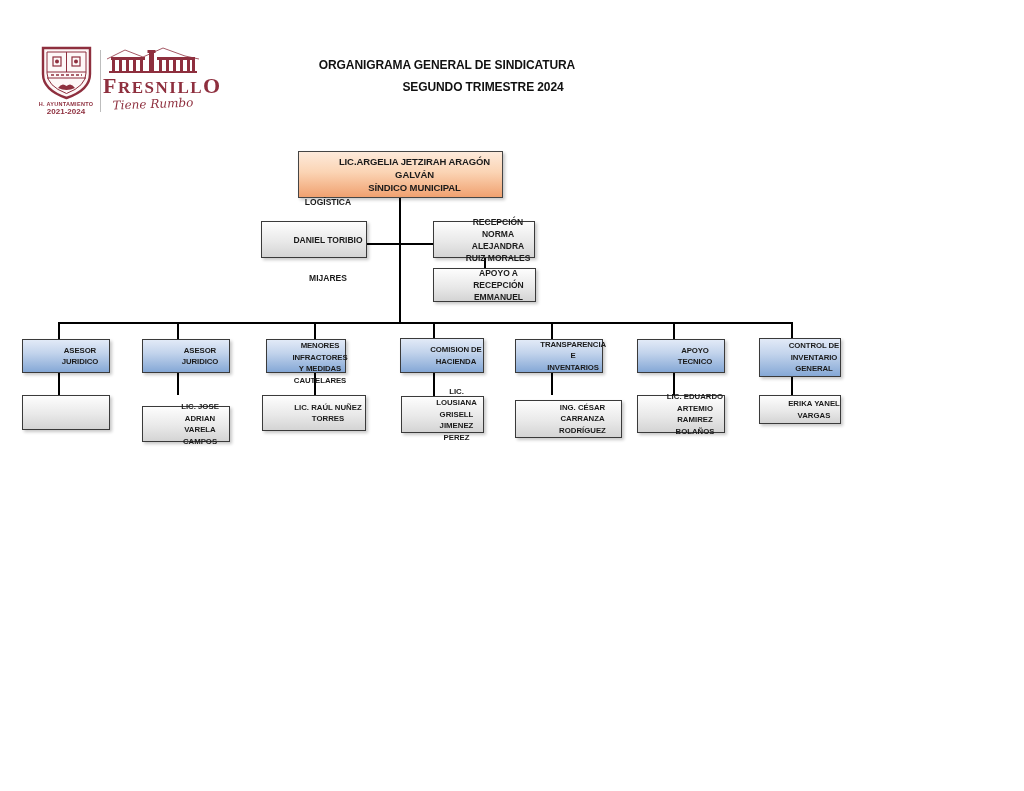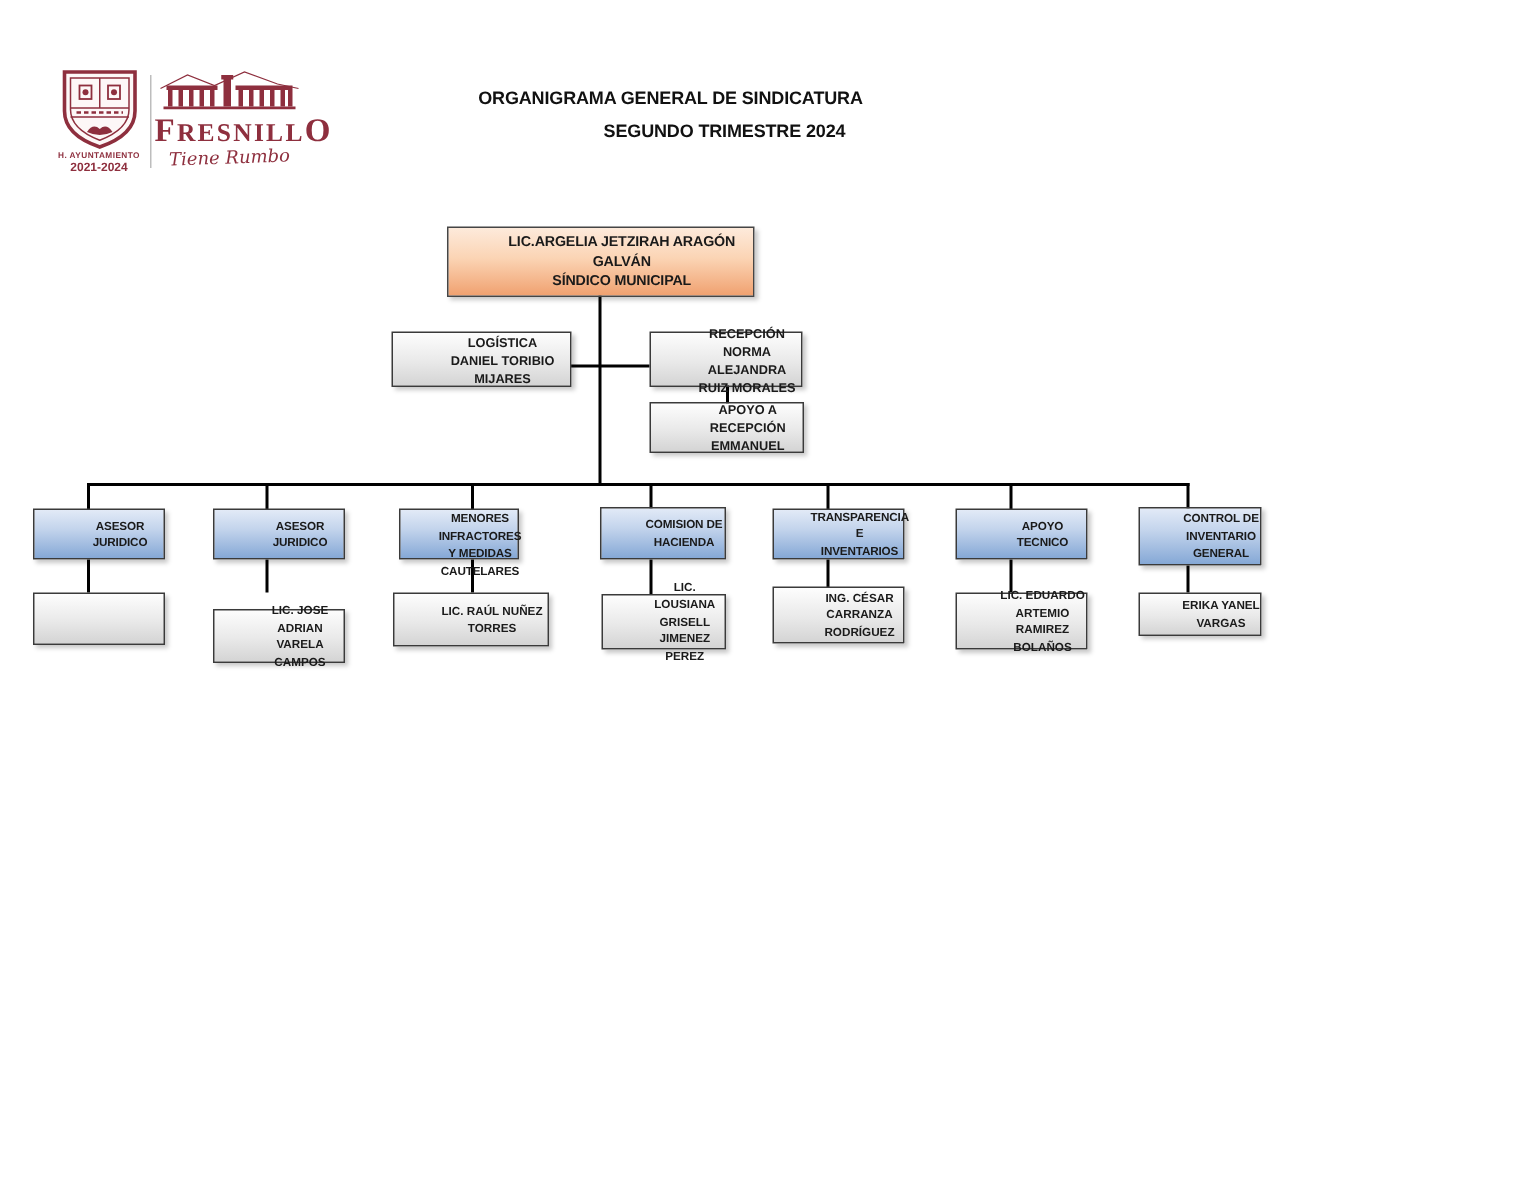--- a/index.html
+++ b/index.html
@@ -114,21 +114,21 @@
   <div class="conn" style="left:433px;top:373px;width:2px;height:23px;"></div>
   <div class="conn" style="left:551px;top:373px;width:2px;height:22px;"></div>
   <div class="conn" style="left:673px;top:373px;width:2px;height:22px;"></div>
   <div class="conn" style="left:791px;top:377px;width:2px;height:18px;"></div>
 
   <div class="node root" style="left:298px;top:151px;width:205px;height:47px;">
     <div>LIC.ARGELIA JETZIRAH ARAGÓN GALVÁN</div>
     <div>SÍNDICO MUNICIPAL</div>
   </div>
 
-  <div class="node staff" style="left:261px;top:221px;width:120px;height:37px;">
+  <div class="node staff" style="left:261px;top:221px;width:106px;height:37px;gap:26px;">
     <div>LOGÍSTICA</div>
     <div>DANIEL TORIBIO</div>
     <div>MIJARES</div>
   </div>
 
   <div class="node staff" style="left:433px;top:221px;width:102px;height:37px;">
     <div>RECEPCIÓN</div>
     <div>NORMA ALEJANDRA</div>
     <div>RUIZ MORALES</div>
   </div>
@@ -167,21 +167,21 @@
   <div class="node person" style="left:401px;top:396px;width:83px;height:37px;">
     <div>LIC. LOUSIANA</div>
     <div>GRISELL JIMENEZ</div>
     <div>PEREZ</div>
   </div>
 
   <div class="node dept" style="left:515px;top:339px;width:88px;height:34px;">
     <div>TRANSPARENCIA E</div>
     <div>INVENTARIOS</div>
   </div>
-  <div class="node person" style="left:515px;top:391px;width:88px;height:38px;">
+  <div class="node person" style="left:515px;top:400px;width:107px;height:38px;">
     <div>ING. CÉSAR</div>
     <div>CARRANZA</div>
     <div>RODRÍGUEZ</div>
   </div>
 
   <div class="node dept" style="left:637px;top:339px;width:88px;height:34px;">
     <div>APOYO TECNICO</div>
   </div>
   <div class="node person" style="left:637px;top:395px;width:88px;height:38px;">
     <div>LIC. EDUARDO</div>

